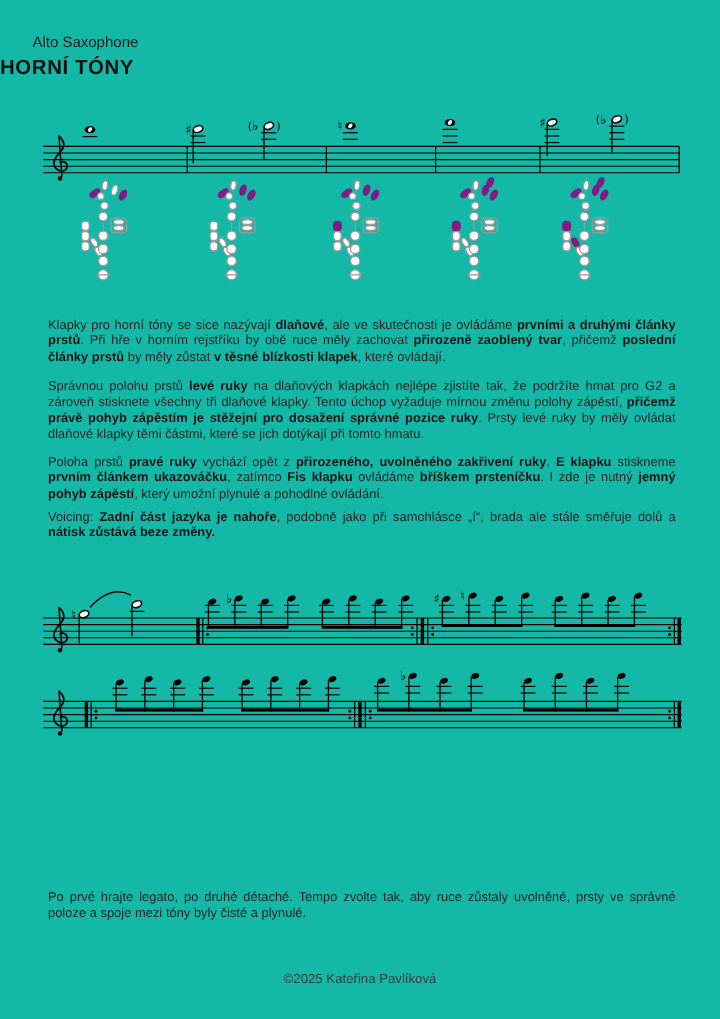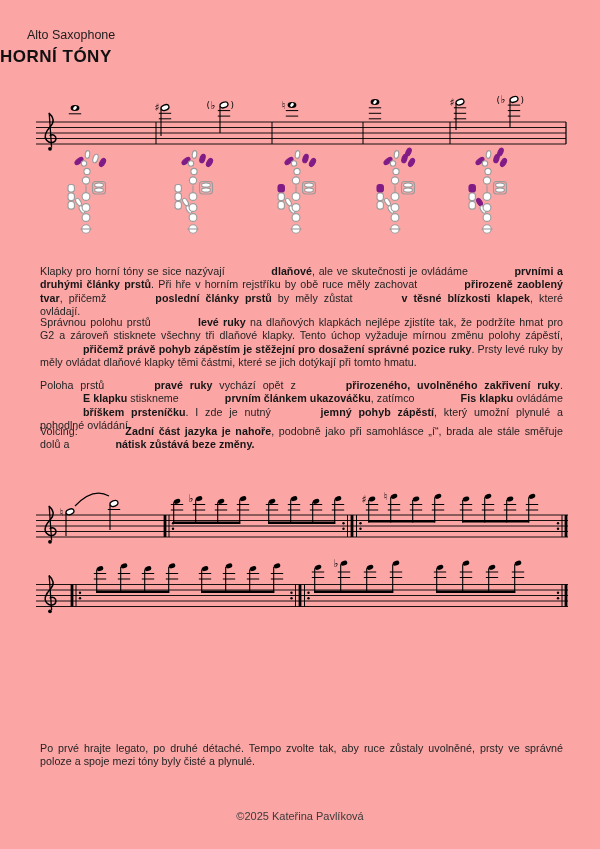--- a/index.html
+++ b/index.html
@@ -1,23 +1,23 @@
 <!DOCTYPE html>
 <html><head>
 <meta charset="utf-8">
 <style>
   html,body{margin:0;padding:0;background:#e8e8e8;}
-  .page{position:relative;width:600px;height:849px;background:#fca5a5;
+  .page{position:relative;width:600px;height:849px;background:#14b8a6;
         font-family:"Liberation Sans",sans-serif;color:#202020;overflow:hidden;margin:0 auto;}
   .header{position:absolute;left:27px;top:28px;font-size:12.5px;color:#1c1c1c;}
   .title{position:absolute;left:0;top:47px;width:100%;text-align:left;
          font-size:17px;font-weight:bold;letter-spacing:0.5px;color:#111;}
   .para{position:absolute;left:40px;width:523px;font-size:10.7px;line-height:13.45px;
         text-align:justify;letter-spacing:0.04px;color:#242424;}
-  .para b{font-weight:bold;color:#161616;margin-left:43px;}
+  .para b{font-weight:bold;color:#161616;}
   .footer{position:absolute;left:0;top:810px;width:100%;text-align:center;
           font-size:11px;color:#3a3a3a;}
   #notation{position:absolute;left:0;top:0;pointer-events:none;}
 </style>
 </head>
 <body>
 
 <div class="page">
   <div class="header">Alto Saxophone</div>
   <div class="title">HORNÍ TÓNY</div>

